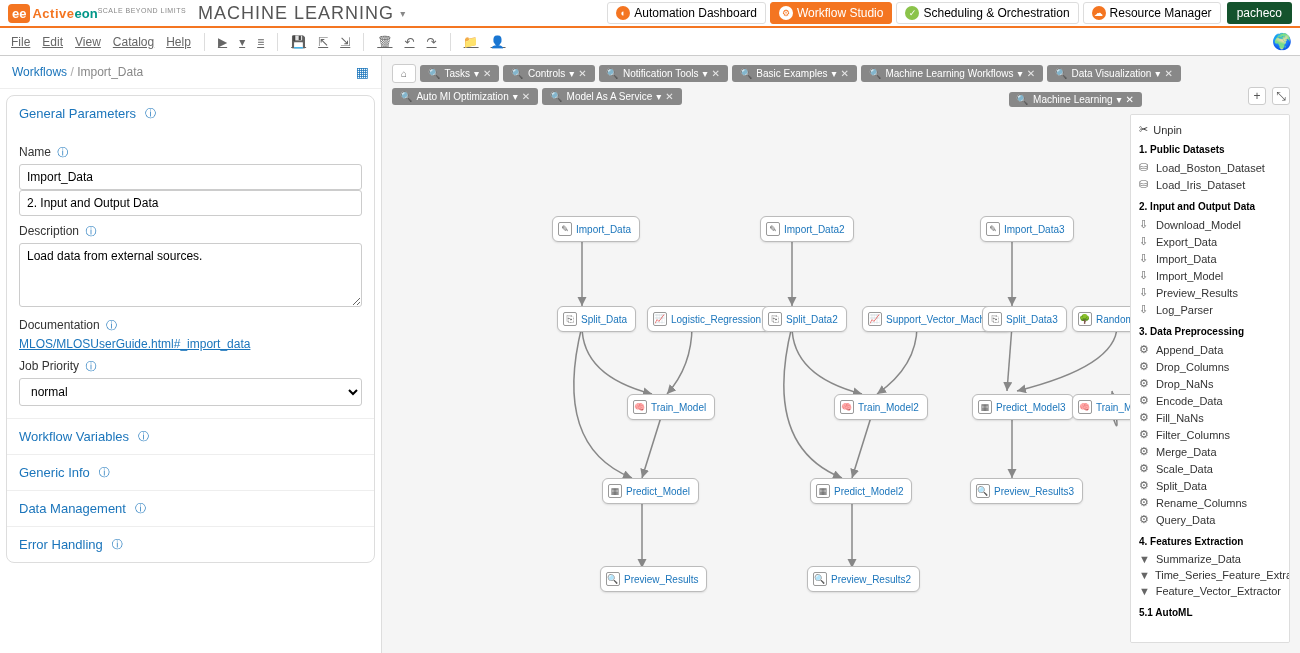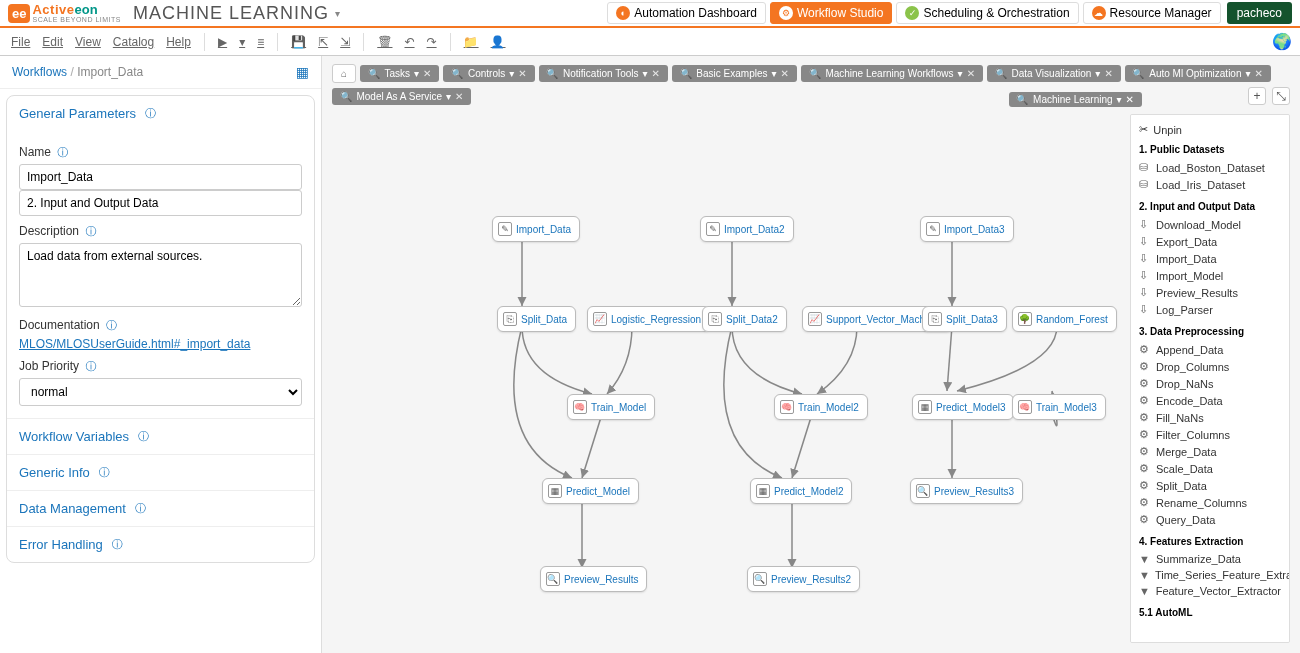--- a/index.html
+++ b/index.html
@@ -1,42 +1,42 @@
 <!DOCTYPE html>
 <html><head>
 <meta charset="utf-8">
 <style>
 * { box-sizing: border-box; margin: 0; padding: 0; font-family: Arial, Helvetica, sans-serif; }
 body { width: 1300px; height: 653px; overflow: hidden; background: #fff; font-size: 12px; }
 
 
 .header { display: flex; align-items: center; height: 28px; border-bottom: 2px solid #f47521; padding: 0 8px; }
 .logo-ee { background: #f47521; color: #fff; font-weight: bold; border-radius: 4px; padding: 2px 4px; font-size: 13px; margin-right: 2px; text-align: center;}
-.logo-text { display:flex; flex-direction:column; line-height:1; margin-right:12px;}
+.logo-text { display:flex; line-height:1; margin-right:12px;}
 .logo-text .t1{ color:#f47521; font-weight:bold; font-size:13px; letter-spacing:0.5px;}
 .logo-text .t2{ color:#888; font-size:7px; letter-spacing:0.5px;}
 .title { font-size: 18px; font-weight: 400; color: #555; margin-right: 6px; letter-spacing:1px;}
 .title-caret { color: #888; font-size:10px; }
 .header-spacer { flex: 1; }
 .top-btn { display: flex; align-items: center; gap: 4px; border: 1px solid #ddd; border-radius: 3px; padding: 3px 8px; margin-left: 4px; font-size: 12px; cursor: pointer; background:#fff;}
 .top-btn.active { background: #f47521; color: #fff; border-color: #f47521; }
 .circ { width:14px;height:14px;border-radius:50%;display:inline-flex;align-items:center;justify-content:center;font-size:9px;color:#fff;}
 .circ.orange{background:#f47521;}
 .circ.green{background:#8bc34a;}
 .user-badge { background:#14532d; color:#fff; border-radius:3px; padding:4px 10px; margin-left:6px; font-size:12px;}
 
 
 .toolbar { display:flex; align-items:center; height:28px; border-bottom:1px solid #ccc; padding:0 8px; gap:6px;}
 .toolbar .sep { width:1px; height:18px; background:#ddd; margin:0 4px;}
 .toolbar span.i { color:#666; font-size:12px; cursor:pointer; padding:2px 3px;text-decoration:underline;}
 .globe { margin-left:auto; font-size:16px;}
 
 
 .main { display:flex; height: calc(653px - 28px - 28px); }
-.sidebar { width: 322px; border-right:1px solid #ddd; display:flex; flex-direction:column;}
+.sidebar { width: 382px; border-right:1px solid #ddd; display:flex; flex-direction:column;}
 .breadcrumb { padding:8px 12px; border-bottom:1px solid #eee; display:flex; align-items:center; justify-content:space-between;}
 .breadcrumb a{ color:#1b75bb; text-decoration:none;}
 .breadcrumb .cur{ color:#888;}
 .grid-ico{ color:#1b75bb; font-size:14px;}
 .panel { margin:6px; border:1px solid #ddd; border-radius:8px;}
 .panel-h { padding:10px 12px; color:#1b75bb; font-size:13px; cursor:pointer; display:flex; align-items:center; gap:6px;}
 .panel-h.sub { border-top:1px solid #eee;}
 .panel-body { padding: 6px 12px 12px; }
 .f-label { display:block; color:#333; margin:8px 0 4px; font-size:12px;}
 .f-input, .f-select, .f-area { width:100%; border:1px solid #ccc; border-radius:3px; padding:5px 7px; font-size:12px; background:#fff;}

